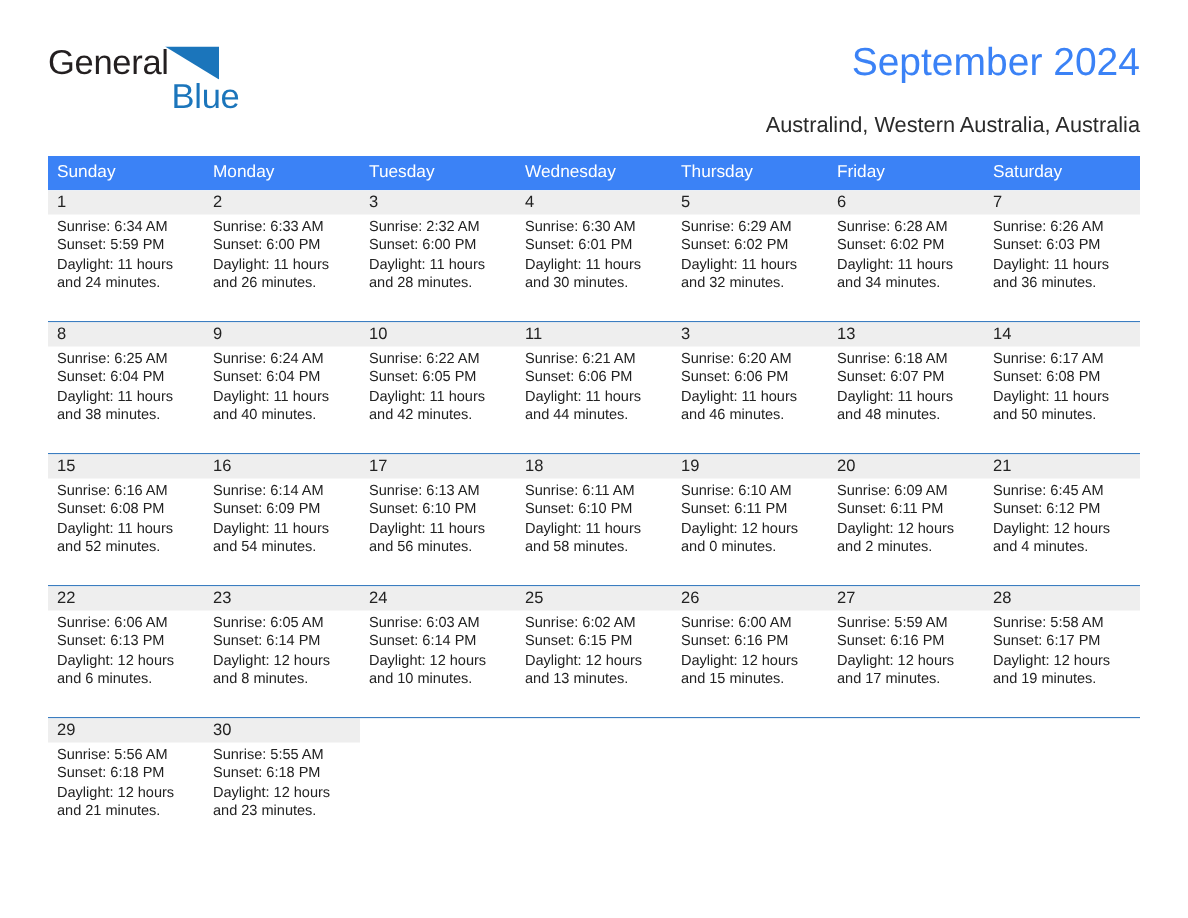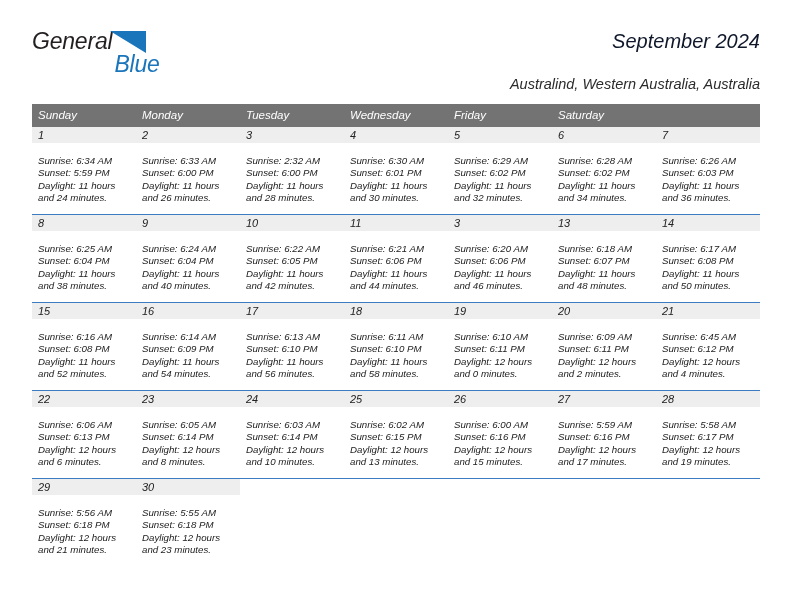--- a/index.html
+++ b/index.html
@@ -13,21 +13,20 @@
     font-family: "Liberation Sans", sans-serif;
     color: #000000;
     overflow: hidden;
   }
 
   .page {
     position: relative;
     width: 792px;
     height: 612px;
     box-sizing: border-box;
-    font-style: italic;
   }
 
   
   .header {
     position: absolute;
     left: 32px;
     top: 24px;
     right: 32px;
     height: 64px;
   }
@@ -65,22 +64,22 @@
     text-align: center;
   }
 
   .title-wrap {
     position: absolute;
     right: 0;
     top: 0;
     text-align: right;
   }
   .cal-title {
-    font-size: 20px;
-    color: #0f172a;
+    font-size: 26px;
+    color: #3b82f6;
     line-height: 34px;
     white-space: nowrap;
   }
   .cal-subtitle {
     font-size: 14.5px;
     color: #2b2b2b;
     line-height: 20px;
     margin-top: 16px;
     white-space: nowrap;
   }
@@ -88,21 +87,21 @@
   
   .calendar {
     position: absolute;
     left: 32px;
     top: 104px;
     width: 728px;
   }
 
   .dow-row {
     display: flex;
-    background: #737373;
+    background: #3b82f6;
   }
   .dow-cell {
     width: 104px;
     box-sizing: border-box;
     padding: 4px 0 5px 6px;
     color: #ffffff;
     font-size: 11.5px;
     line-height: 14px;
   }
 
@@ -127,21 +126,21 @@
     padding: 1px 0 0 6px;
     box-sizing: border-box;
     font-size: 11px;
     line-height: 15px;
     color: #222222;
   }
   .day-cell.empty .day-num-band {
     background: #ffffff;
   }
   .day-body {
-    padding: 12px 5px 0 6px;
+    padding: 3px 5px 0 6px;
     height: 71px;
     box-sizing: border-box;
   }
   .day-line {
     font-size: 9.7px;
     line-height: 12.4px;
     color: #222222;
     white-space: nowrap;
   }
 </style>
@@ -168,20 +167,21 @@
 
   </div>
 
   <div class="calendar">
 
     <div class="dow-row">
       <div class="dow-cell">Sunday</div>
       <div class="dow-cell">Monday</div>
       <div class="dow-cell">Tuesday</div>
       <div class="dow-cell">Wednesday</div>
+      <div class="dow-cell">Thursday</div>
       <div class="dow-cell">Friday</div>
       <div class="dow-cell">Saturday</div>
     </div>
 
     <div id="weeks-container">
         <div class="week-row first">
           <div class="day-cell">
             <div class="day-num-band">1</div>
             <div class="day-body">
               <div class="day-line">Sunrise: 6:34 AM</div>

